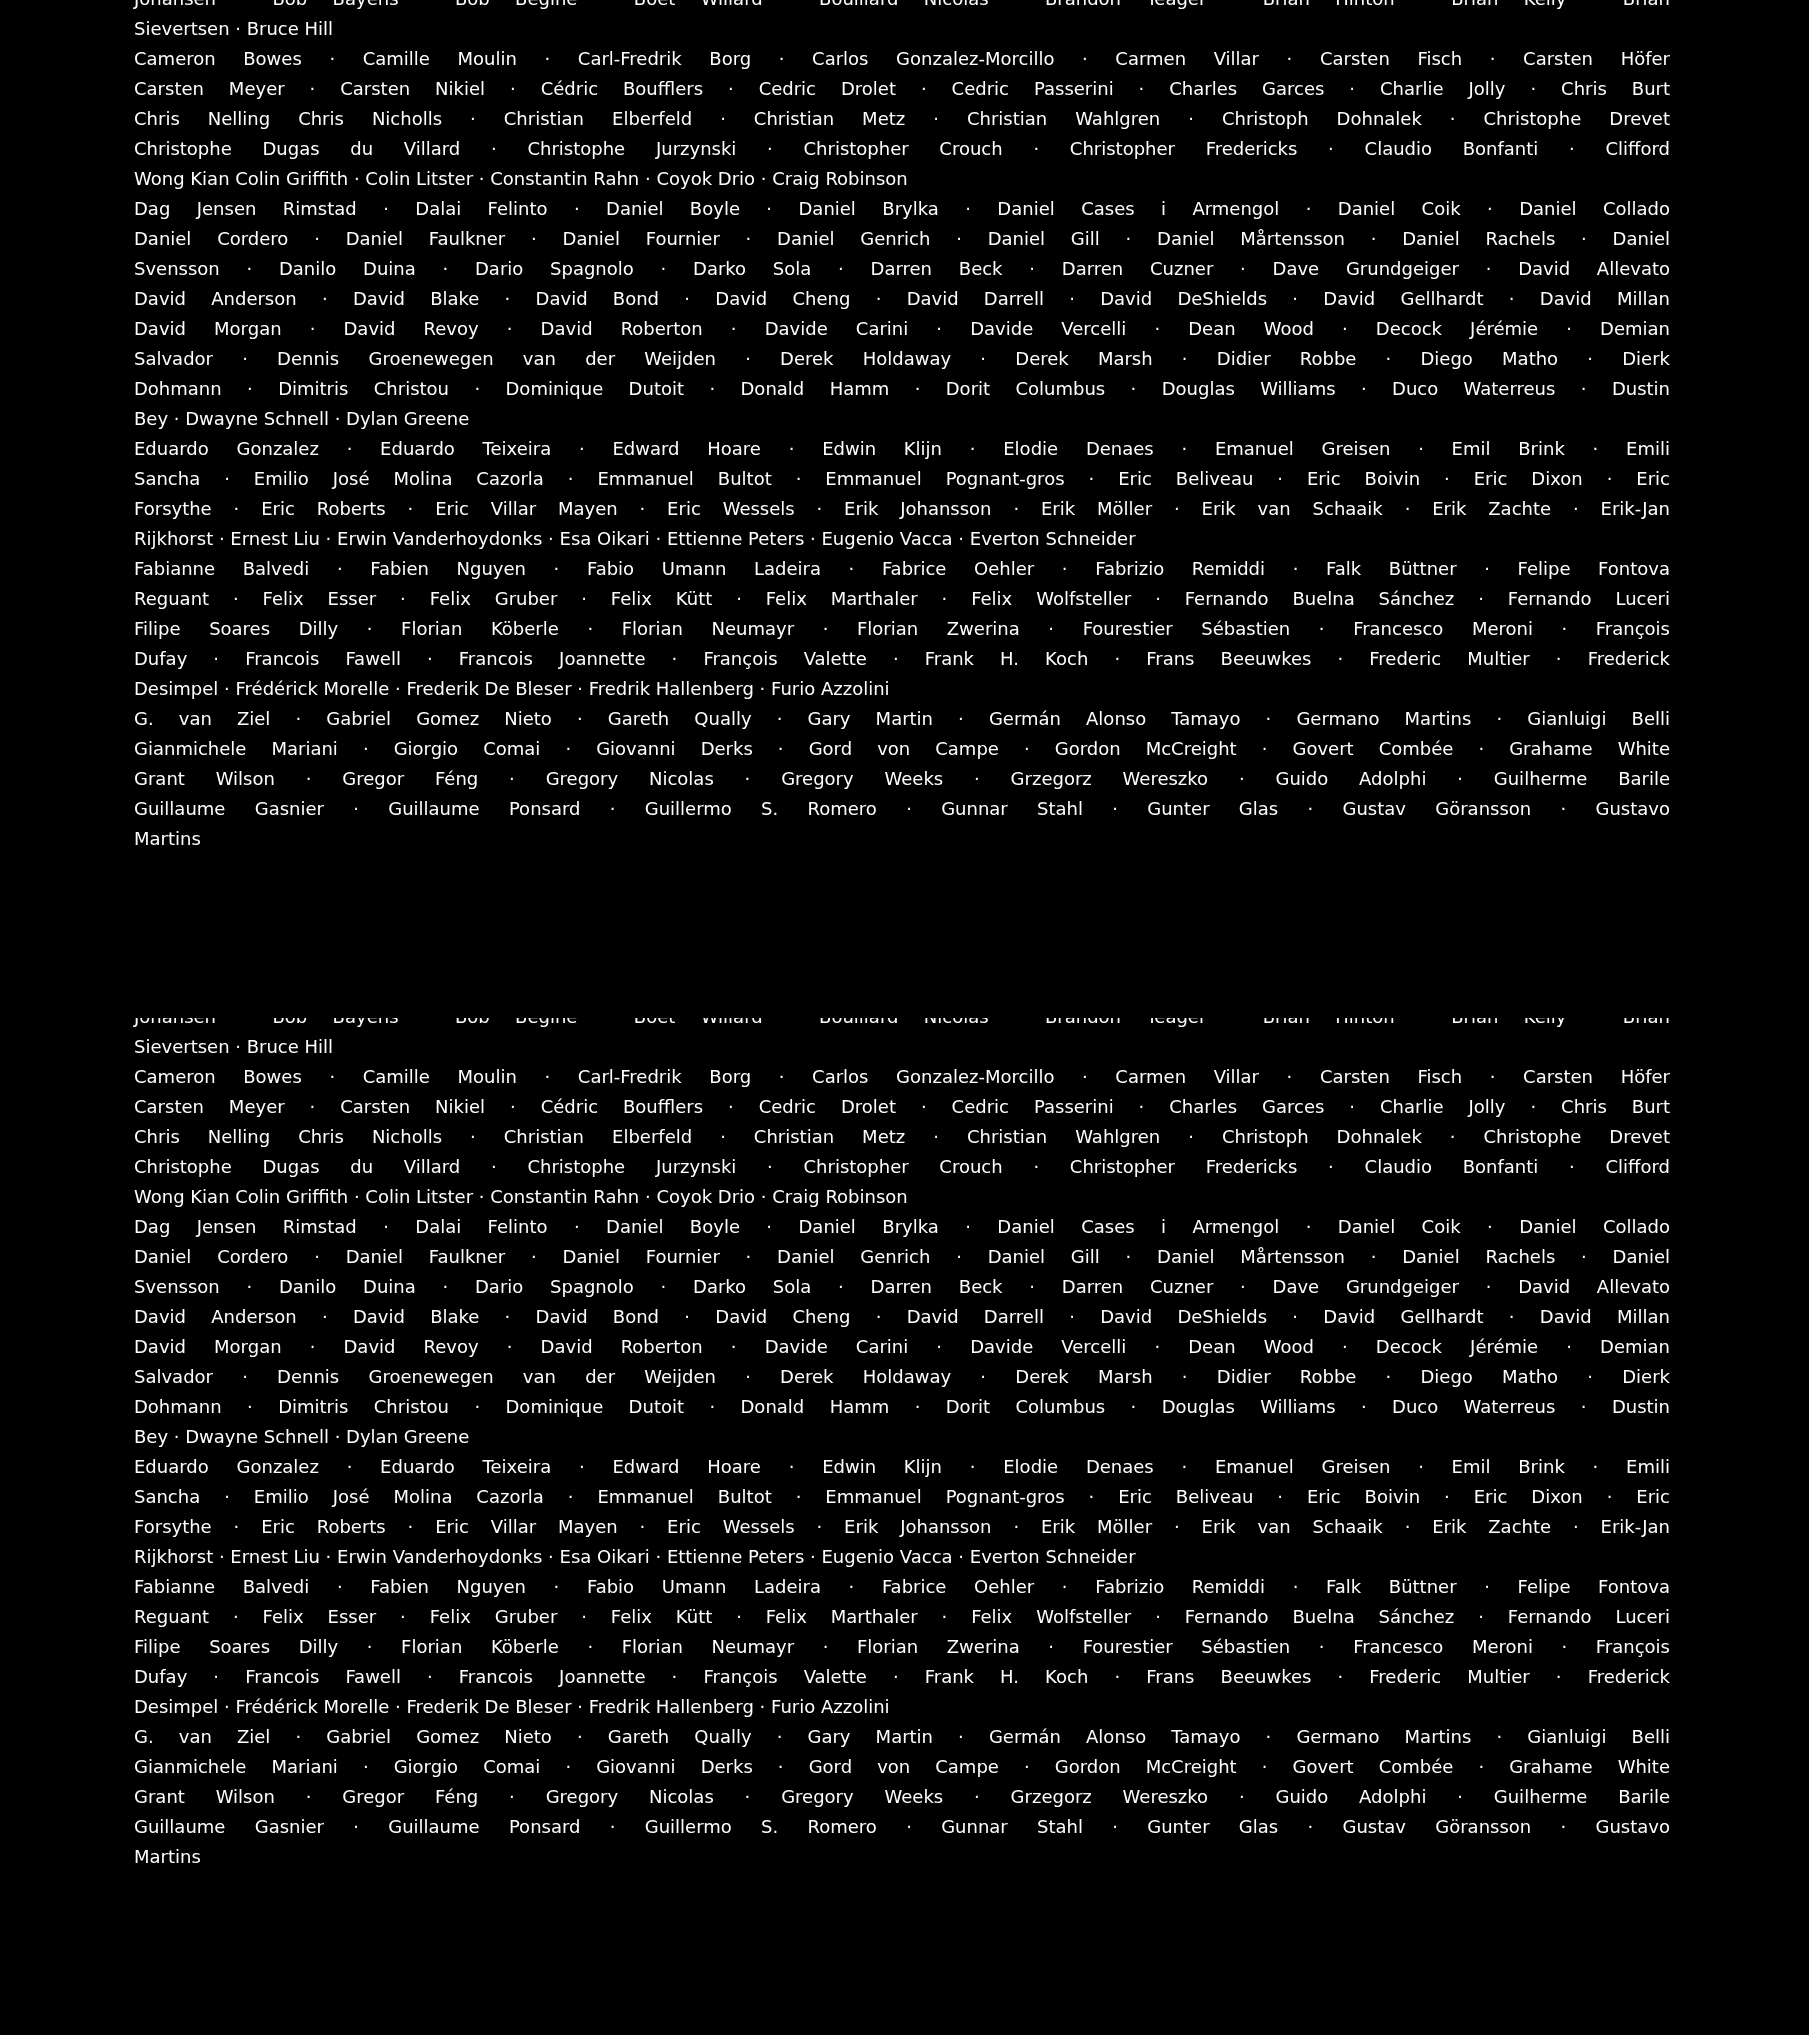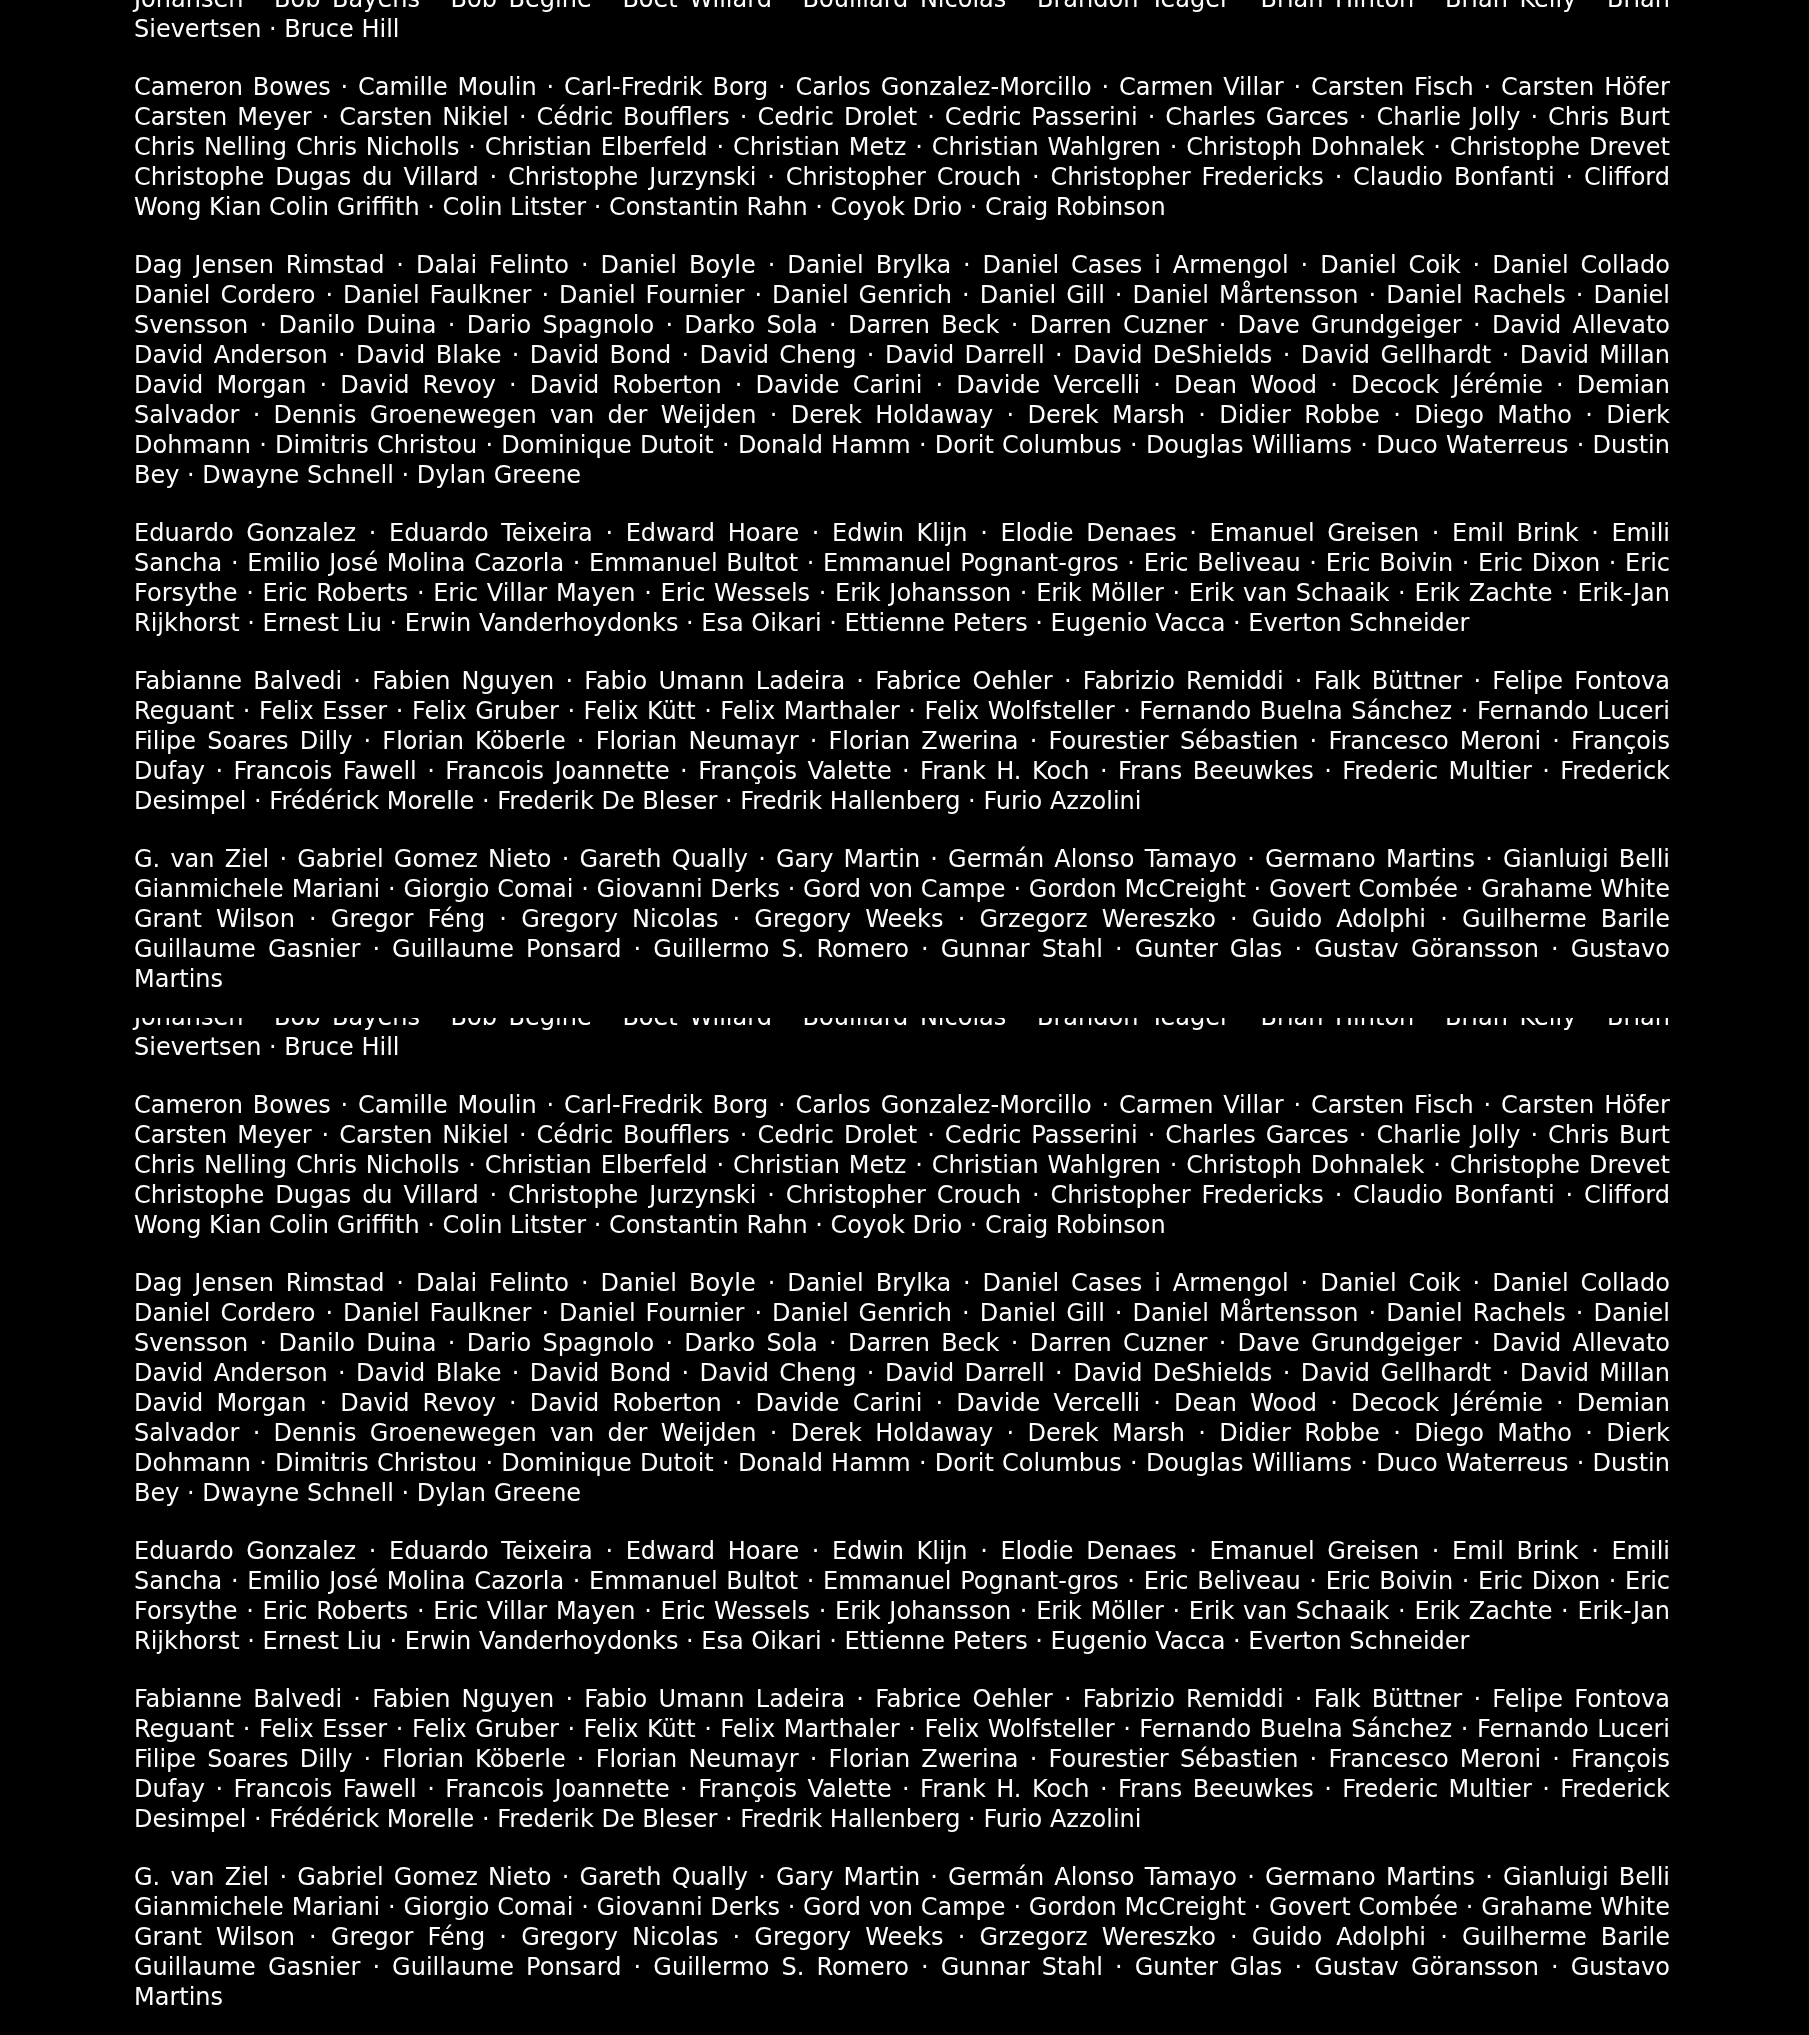--- a/index.html
+++ b/index.html
@@ -25,29 +25,28 @@
   .block{
     height:1018px;
     overflow:hidden;
     box-sizing:border-box;
     padding:0 139px 0 134px;
   }
   .para{
     margin:0;
   }
   .para + .para{
-    margin-top:28px;
   }
   .block > .para:first-child{
     margin-top:-16.3px; 
   }
   .line{
     margin:0;
     font-family:"DejaVu Sans", sans-serif;
-    font-size:24px;
+    font-size:18px;
     line-height:30px;
     color:var(--fg);
     text-align:justify;
     text-align-last:justify;
     white-space:normal;
   }
   .line.last{
     text-align:left;
     text-align-last:left;
   }

